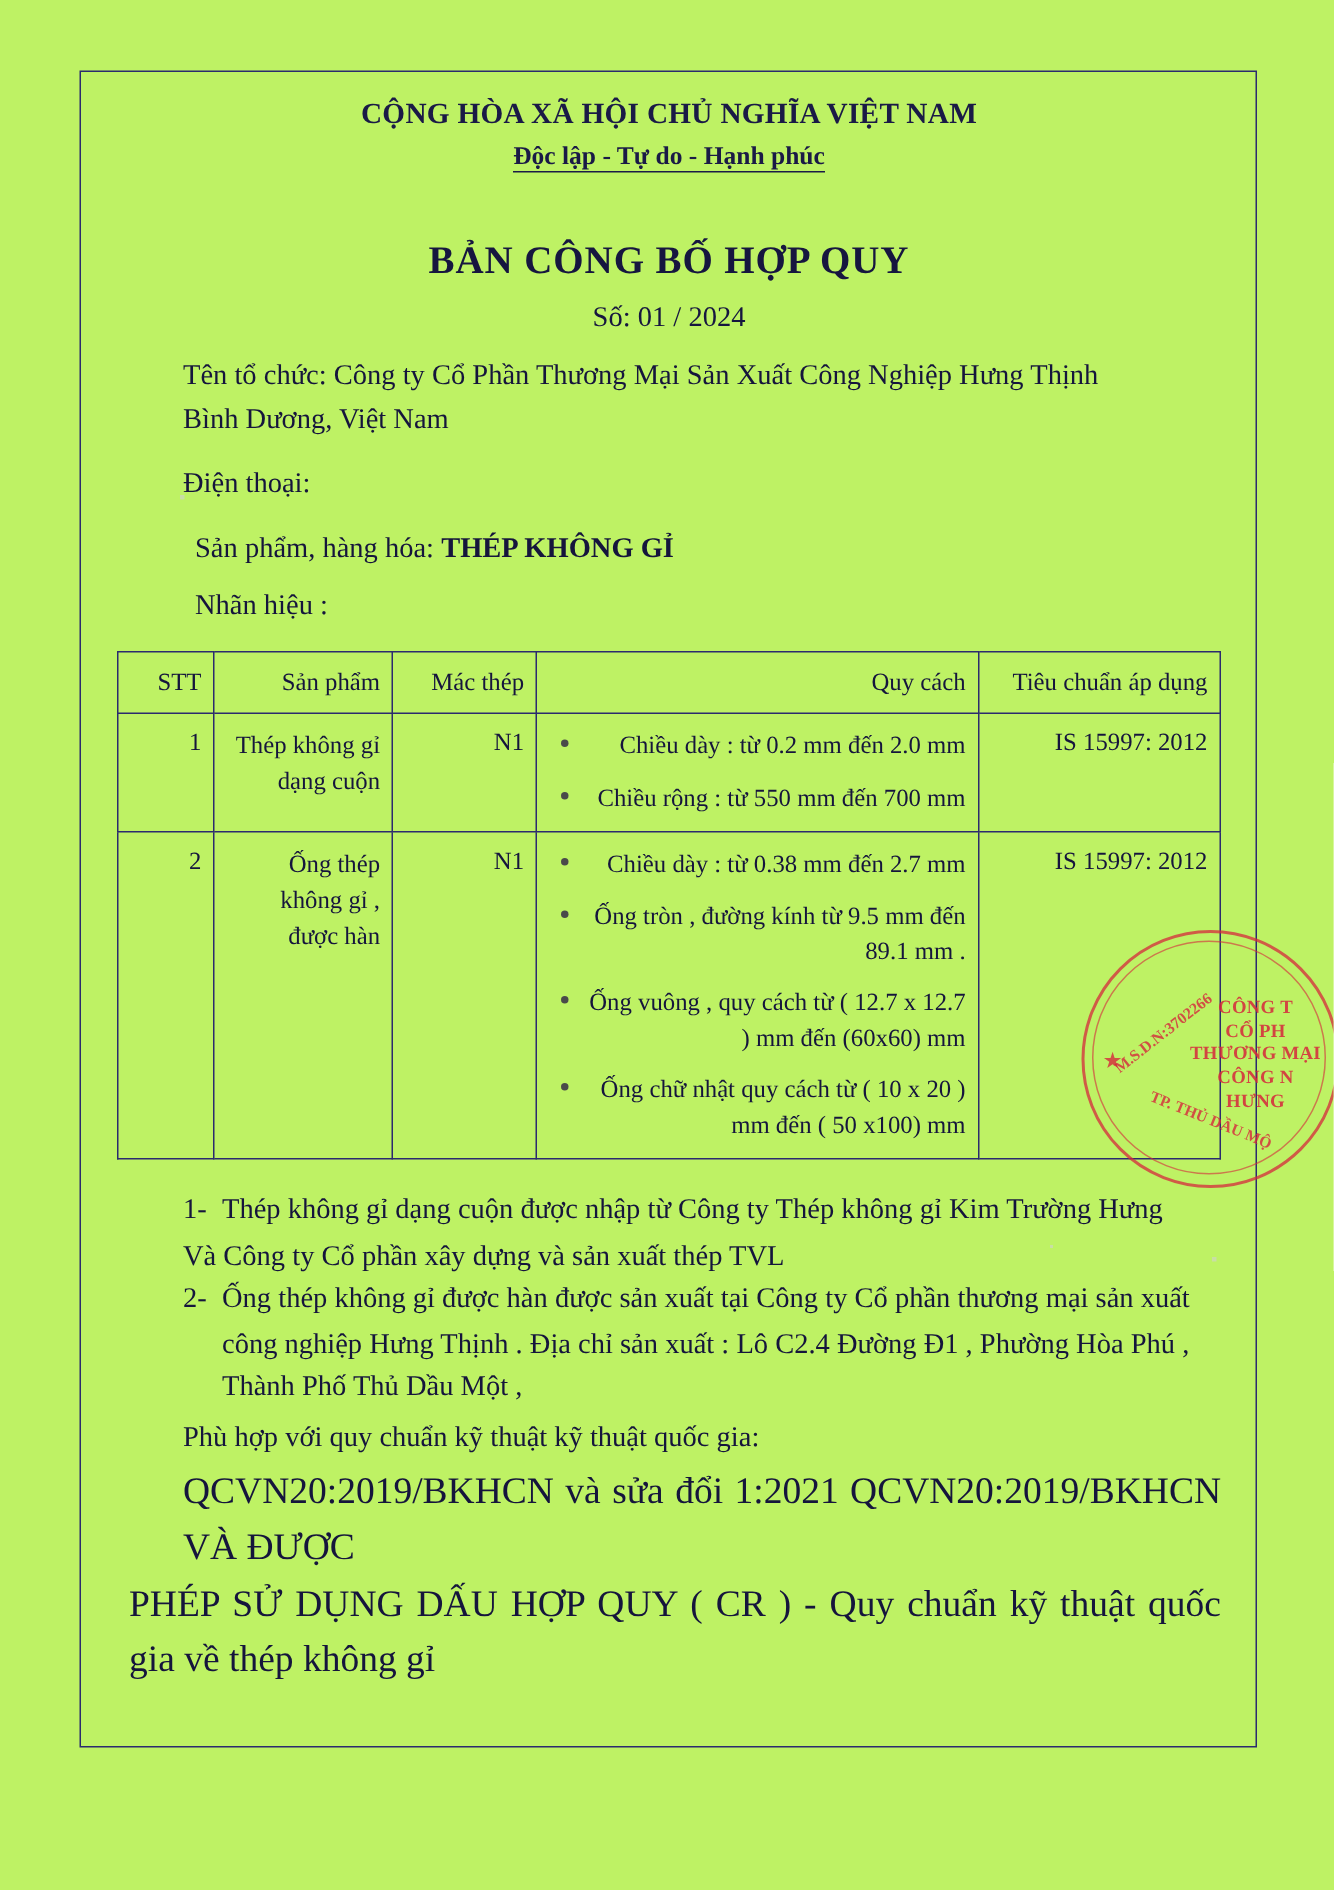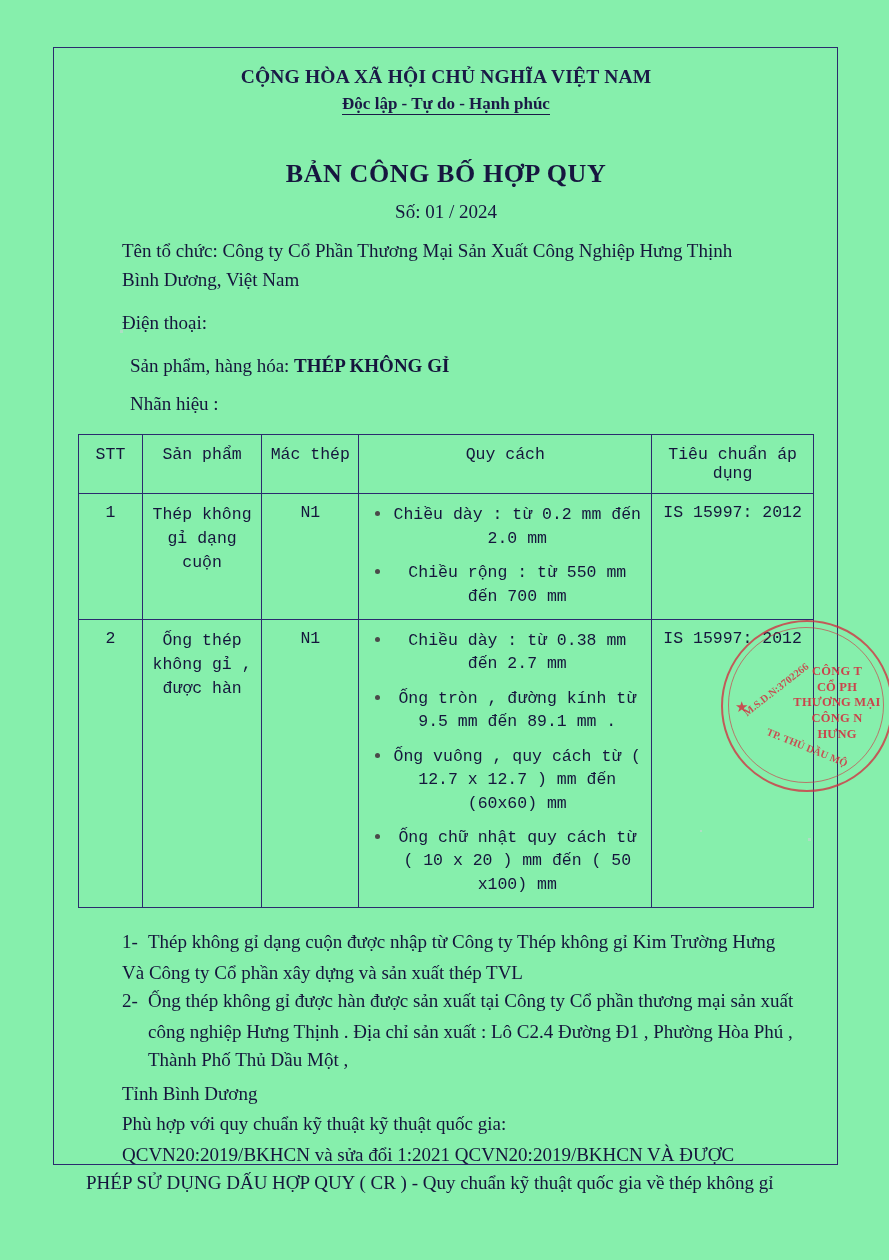--- a/index.html
+++ b/index.html
@@ -13,21 +13,21 @@
     font-family: "Liberation Serif", serif;
     color: #16161c;
     overflow: hidden;
     position: relative;
   }
   .page {
     position: absolute;
     left: 0; top: 0;
     width: 889px;
     height: 1260px;
-    background: #86efac;
+    background: #bef264;
   }
   .doc-frame {
     position: absolute;
     left: 53px;
     top: 47px;
     width: 785px;
     height: 1118px;
     border: 1.6px solid #2b2b6e;
     box-sizing: border-box;
   }
@@ -94,23 +94,22 @@
     margin-top: 16px;
     border-collapse: collapse;
     width: 100%;
     font-size: 16.5px;
     color: #15153c;
   }
   table.spec th, table.spec td {
     border: 1.1px solid #2b2b6e;
     vertical-align: top;
     padding: 9px 8px;
-    text-align: center;
+    text-align: right;
     font-weight: normal;
-    font-family: Liberation Mono, monospace;
   }
   table.spec th {
     font-size: 16.5px;
     padding-top: 10px;
     padding-bottom: 10px;
   }
   td.c-stt, th.c-stt { width: 52px; text-align: center; }
   td.c-prod, th.c-prod { width: 118px; }
   td.c-mac, th.c-mac { width: 92px; }
   td.c-spec, th.c-spec { width: 330px; }
@@ -167,21 +166,21 @@
     padding-left: 44px;
   }
   .tail-line {
     padding-left: 44px;
     margin-top: 8px;
     font-size: 19px;
     color: #15153c;
   }
   .tail-block {
     margin-top: 6px;
-    font-size: 19px;
+    font-size: 25px;
     color: #15153c;
     line-height: 1.5;
   }
   .tail-block .l1 { padding-left: 44px; text-align: justify; }
   .tail-block .l2 { padding-left: 8px; text-align: justify; }
   
   .stamp {
     position: absolute;
     right: -4px;
     top: 620px;
@@ -328,21 +327,20 @@
       <div class="note-cont2">Và Công ty Cổ phần xây dựng và sản xuất thép TVL</div>
 
       <div class="note-row">
         <div class="note-num">2-</div>
         <div class="note-body">Ống thép không gỉ được hàn được sản xuất tại Công ty Cổ phần thương mại sản xuất</div>
       </div>
       <div class="note-cont">công nghiệp Hưng Thịnh . Địa chỉ sản xuất : Lô C2.4 Đường Đ1 , Phường Hòa Phú ,</div>
       <div class="note-cont">Thành Phố Thủ Dầu Một ,</div>
     </div>
 
-    <div class="tail-line">Tỉnh Bình Dương</div>
     <div class="tail-line">Phù hợp với quy chuẩn kỹ thuật kỹ thuật quốc gia:</div>
     <div class="tail-block">
       <div class="l1">QCVN20:2019/BKHCN và sửa đổi 1:2021  QCVN20:2019/BKHCN VÀ ĐƯỢC</div>
       <div class="l2">PHÉP SỬ DỤNG DẤU HỢP QUY ( CR ) -  Quy chuẩn kỹ thuật quốc gia về thép không gỉ</div>
     </div>
 
   </div>
 
   <div class="stamp">
     <div class="ring"></div>

